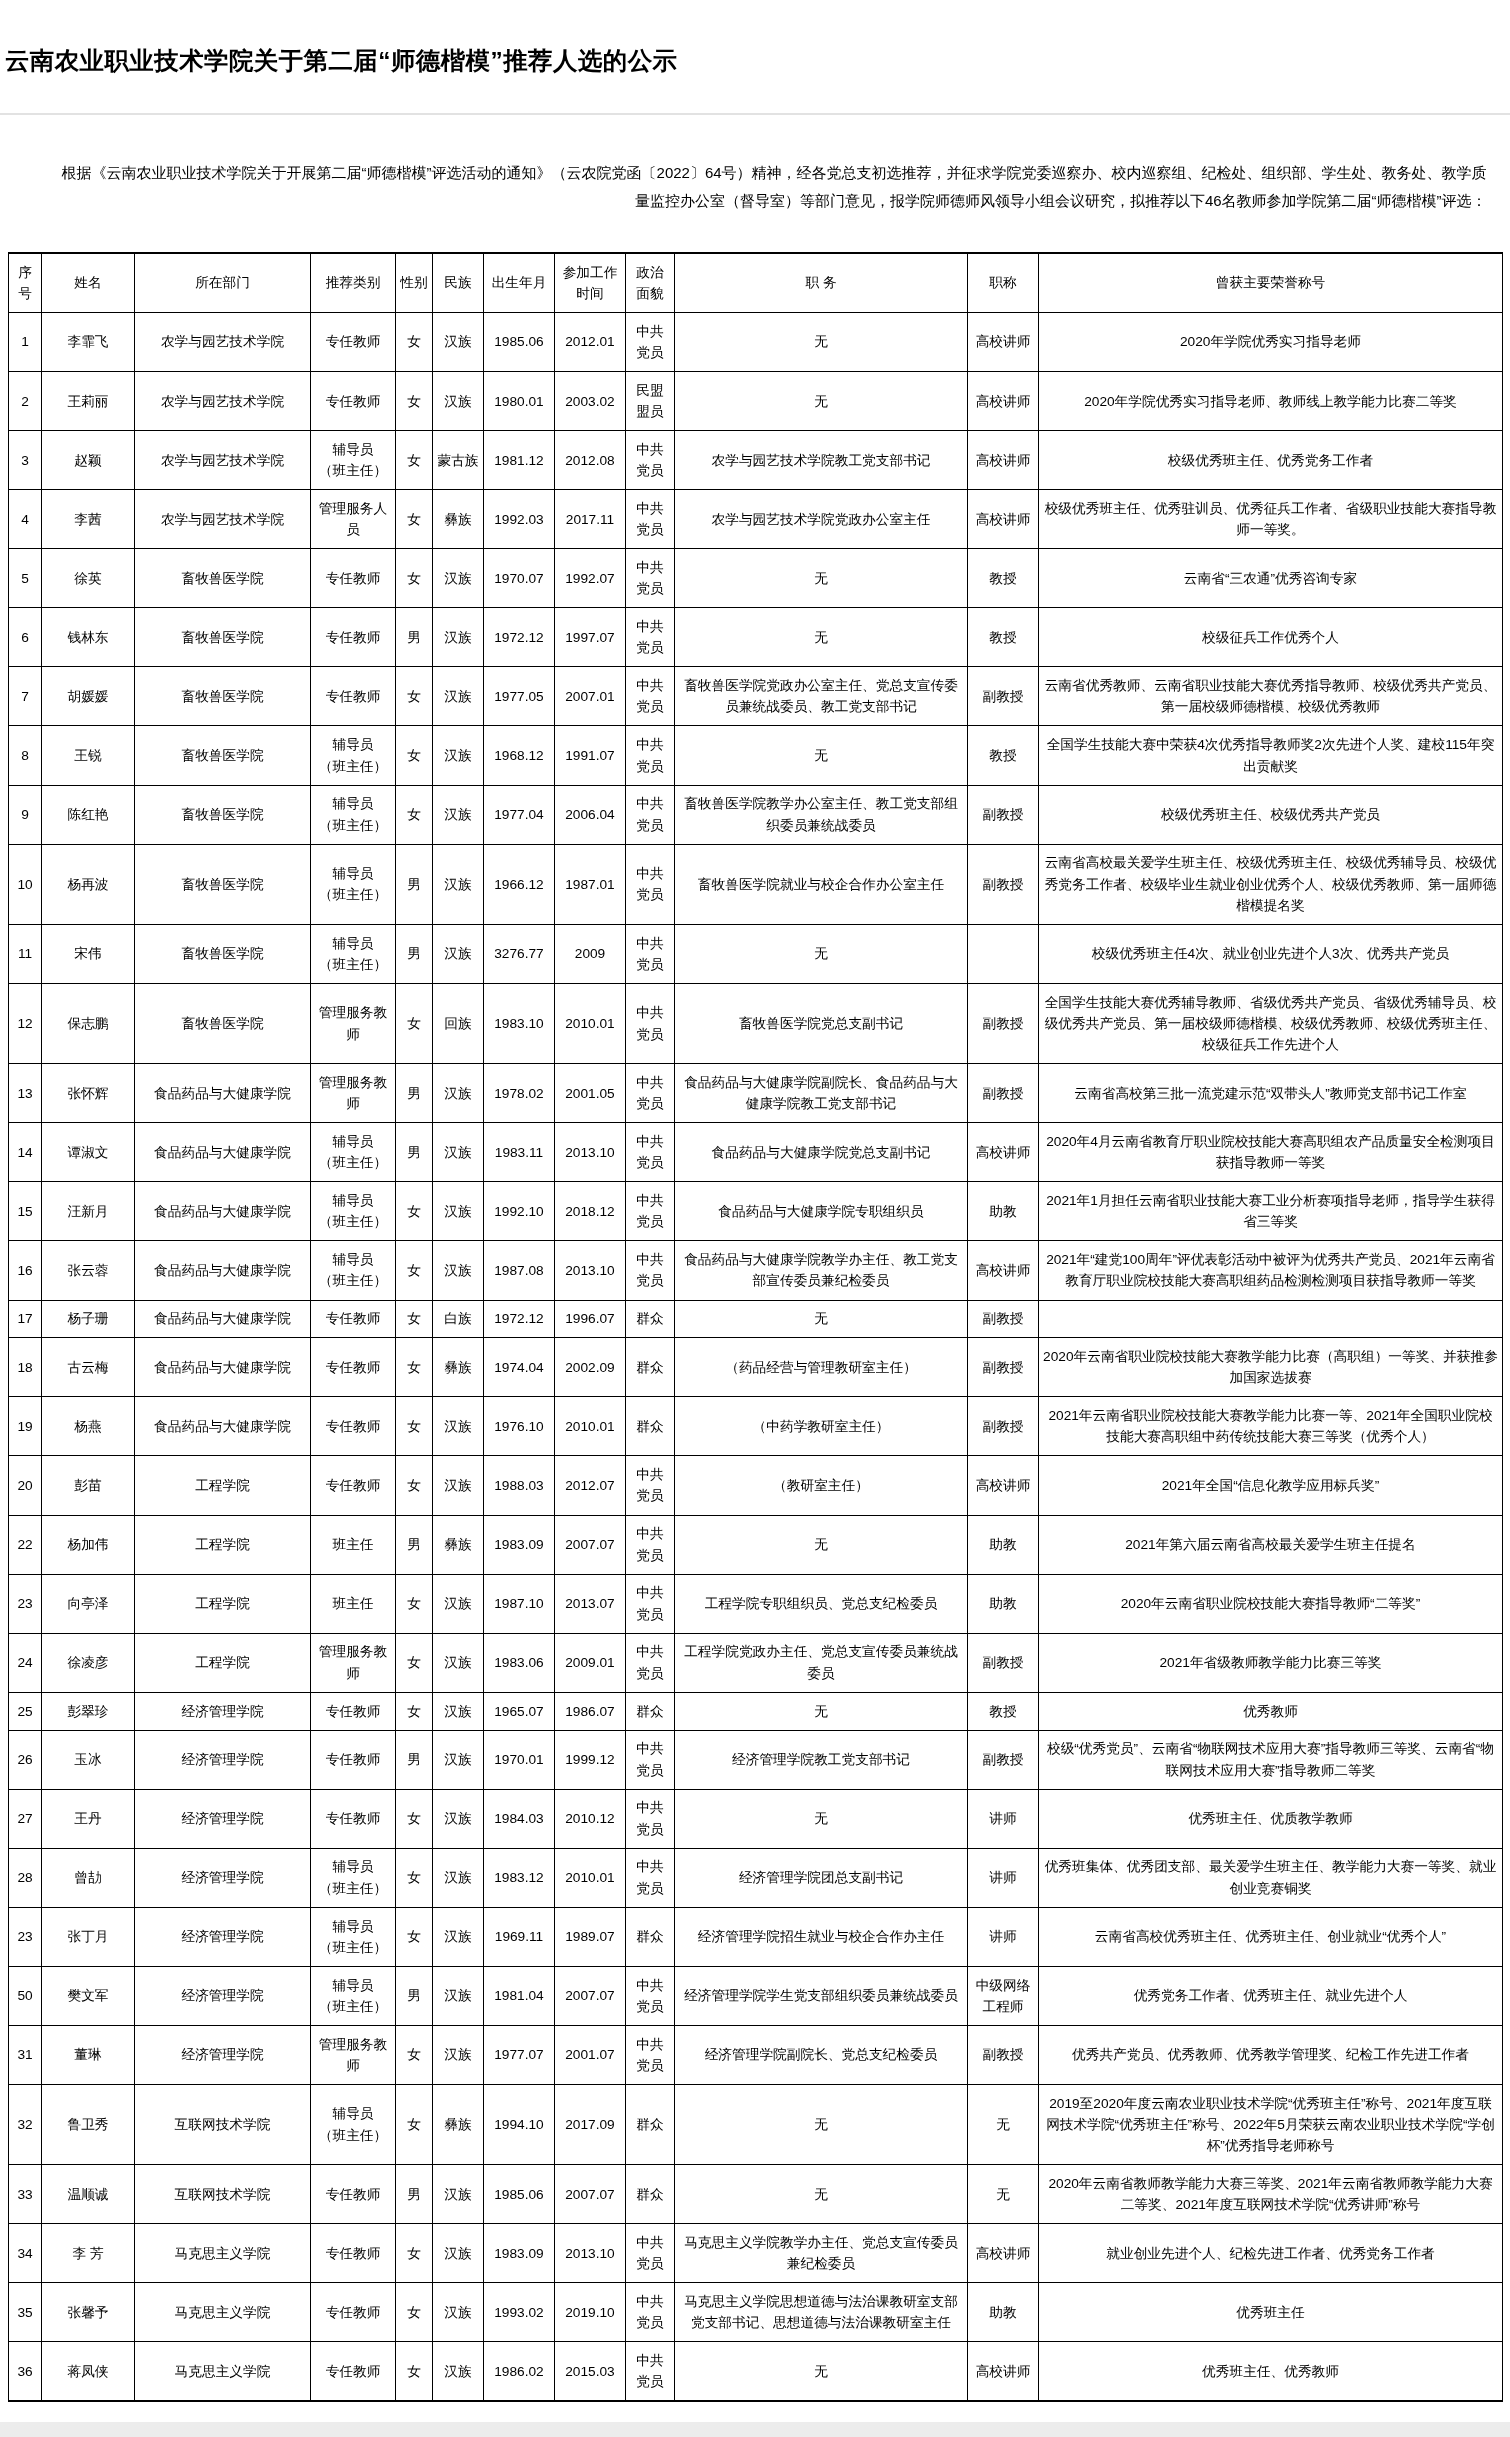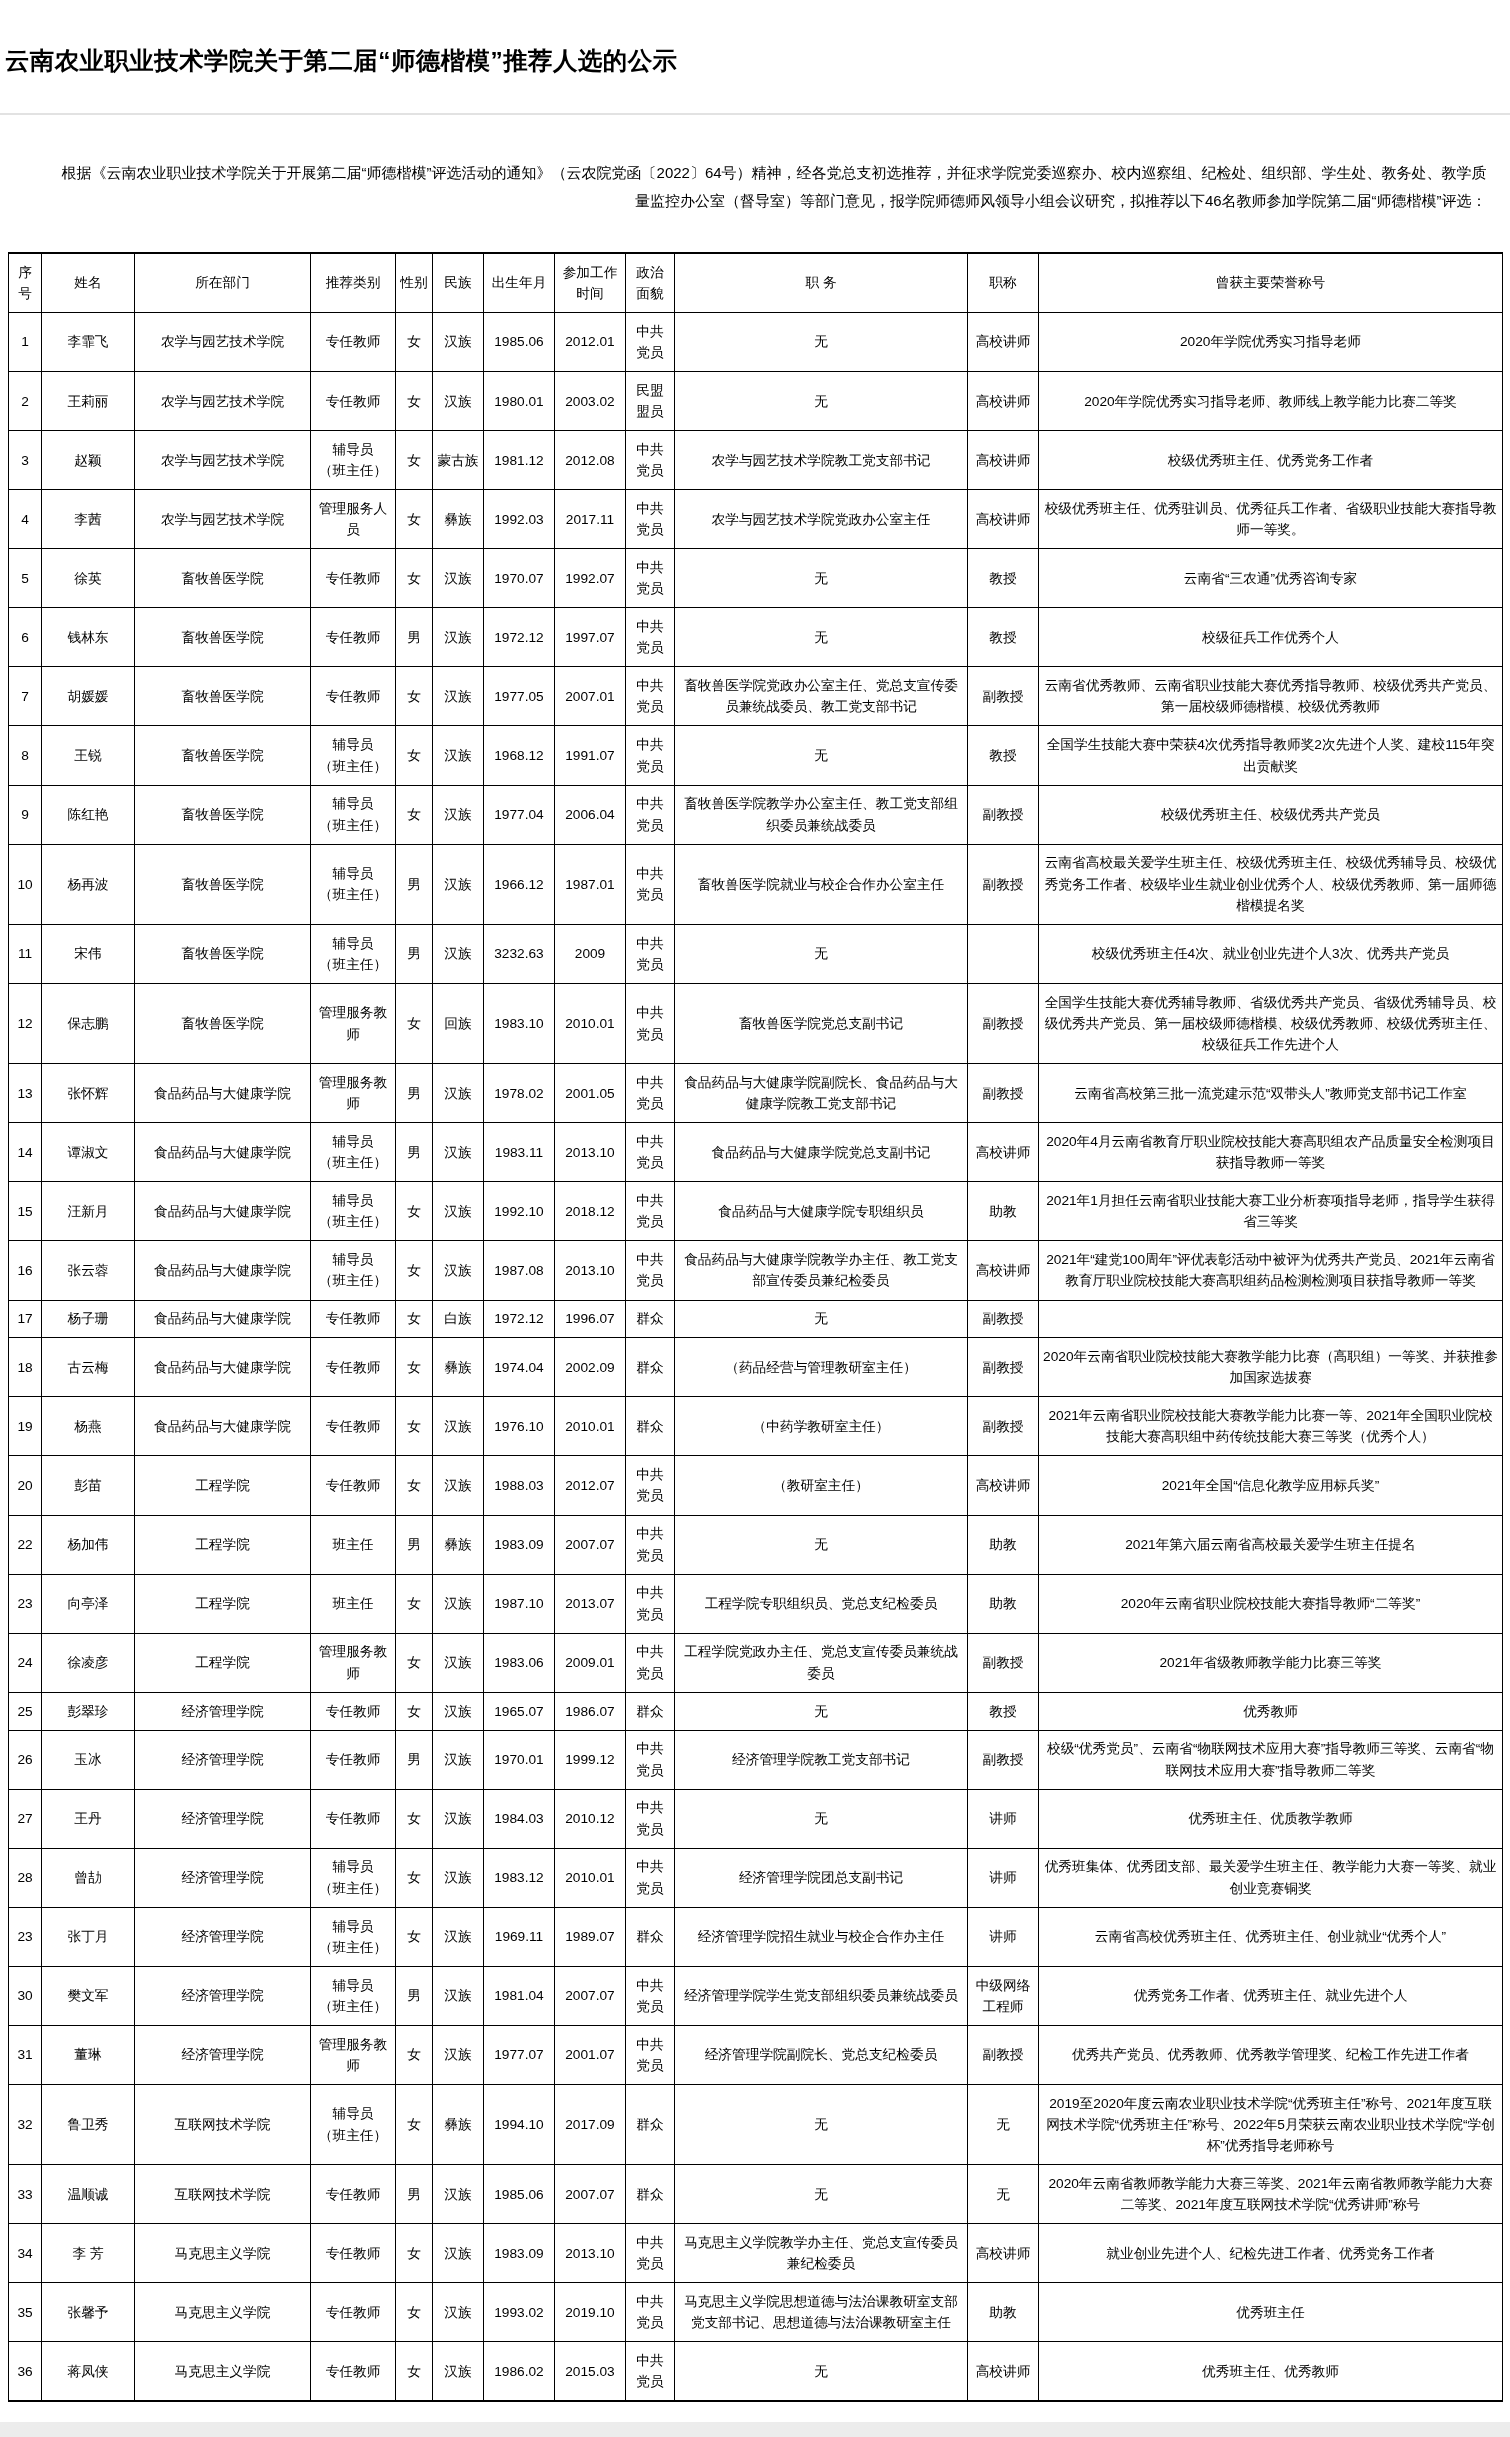--- a/index.html
+++ b/index.html
@@ -206,21 +206,21 @@
             <td>云南省高校最关爱学生班主任、校级优秀班主任、校级优秀辅导员、校级优秀党务工作者、校级毕业生就业创业优秀个人、校级优秀教师、第一届师德楷模提名奖</td>
           </tr>
           <tr>
             <td>11</td>
             <td>宋伟</td>
             <td>畜牧兽医学院</td>
             <td class="pre">辅导员
 （班主任）</td>
             <td>男</td>
             <td>汉族</td>
-            <td>3232.63</td>
+            <td>3276.77</td>
             <td>2009</td>
             <td>中共党员</td>
             <td>无</td>
             <td></td>
             <td>校级优秀班主任4次、就业创业先进个人3次、优秀共产党员</td>
           </tr>
           <tr>
             <td>12</td>
             <td>保志鹏</td>
             <td>畜牧兽医学院</td>
@@ -457,21 +457,21 @@
             <td>女</td>
             <td>汉族</td>
             <td>1969.11</td>
             <td>1989.07</td>
             <td>群众</td>
             <td>经济管理学院招生就业与校企合作办主任</td>
             <td>讲师</td>
             <td>云南省高校优秀班主任、优秀班主任、创业就业“优秀个人”</td>
           </tr>
           <tr>
-            <td>30</td>
+            <td>50</td>
             <td>樊文军</td>
             <td>经济管理学院</td>
             <td class="pre">辅导员
 （班主任）</td>
             <td>男</td>
             <td>汉族</td>
             <td>1981.04</td>
             <td>2007.07</td>
             <td>中共党员</td>
             <td>经济管理学院学生党支部组织委员兼统战委员</td>

